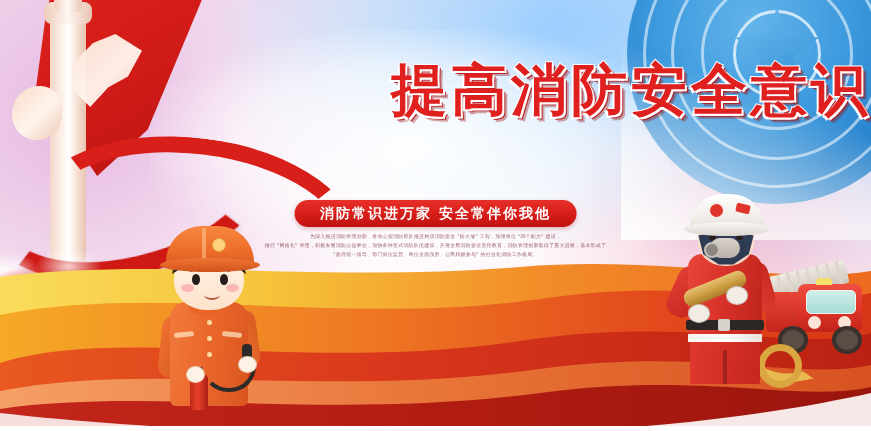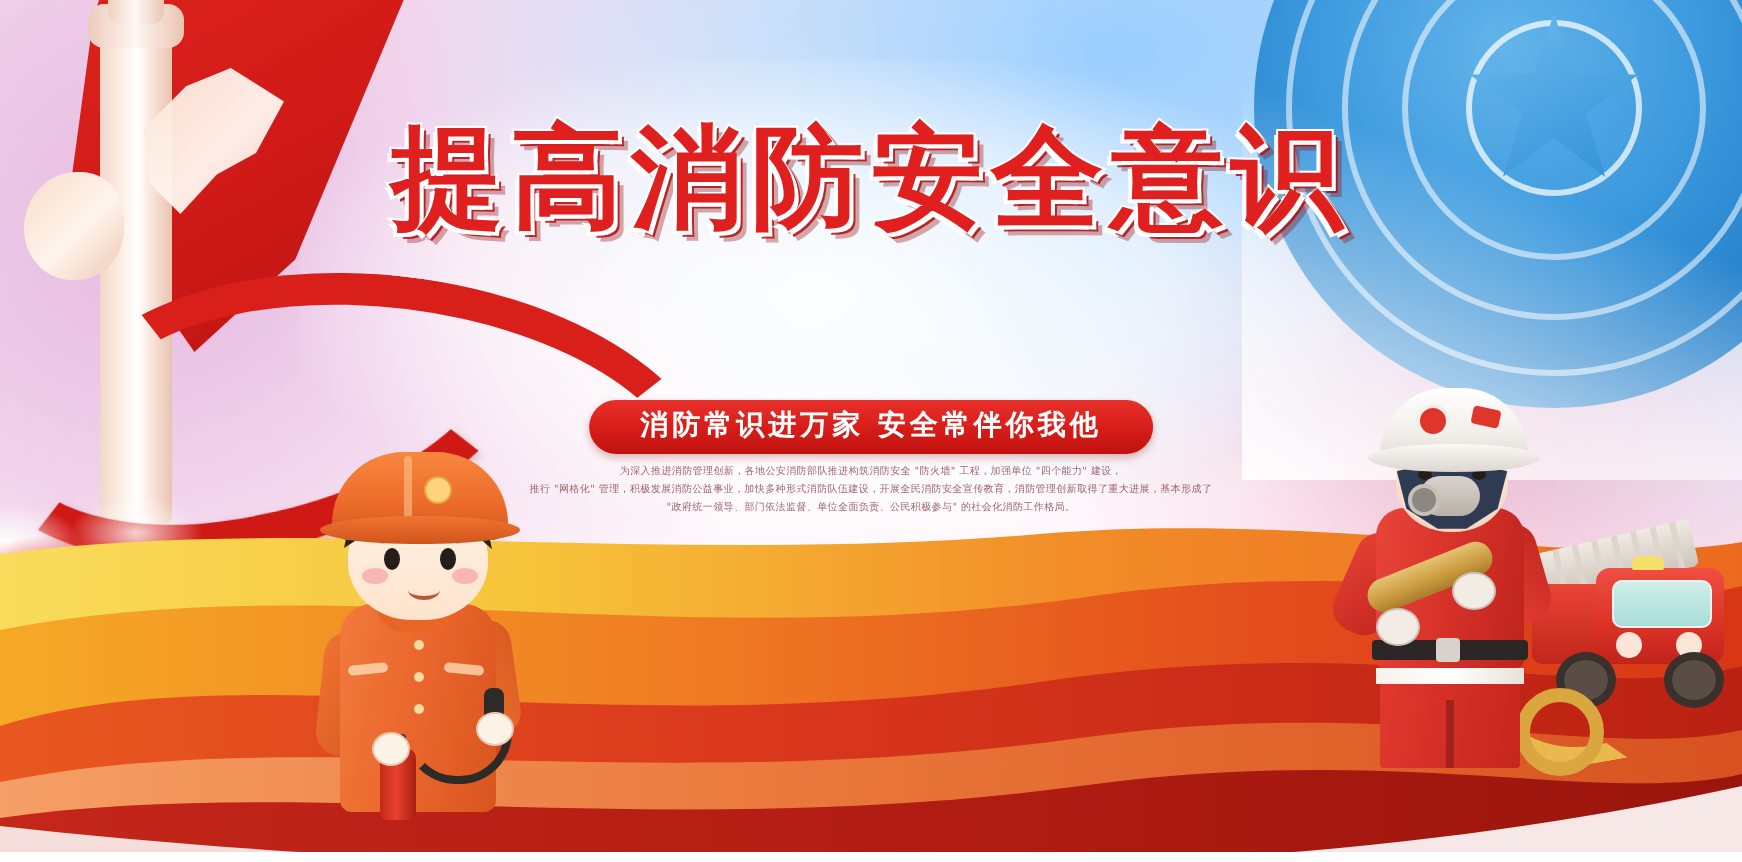--- a/index.html
+++ b/index.html
@@ -141,21 +141,21 @@
     opacity:.8;
   }
 
   
   .wave{position:absolute;left:0;right:0;bottom:0;height:190px;}
   .wave svg{display:block;width:100%;height:100%;}
 
   
   .title-block{
     position:absolute;left:0;right:0;top:62px;
-    text-align:center;
+    text-align:right;
     pointer-events:none;
   }
   .title-line{
     font-family:"DejaVu Sans","Liberation Sans",sans-serif;
     font-weight:bold;
     font-size:56px;
     line-height:56px;
     letter-spacing:4px;
     color:#e01f1f;
     -webkit-text-stroke:2px #ffffff;

